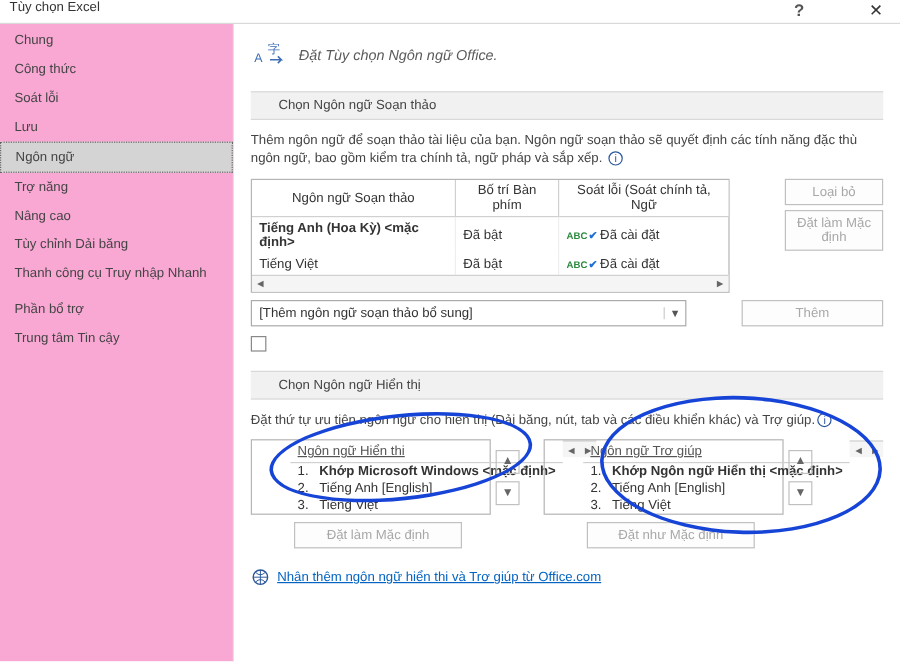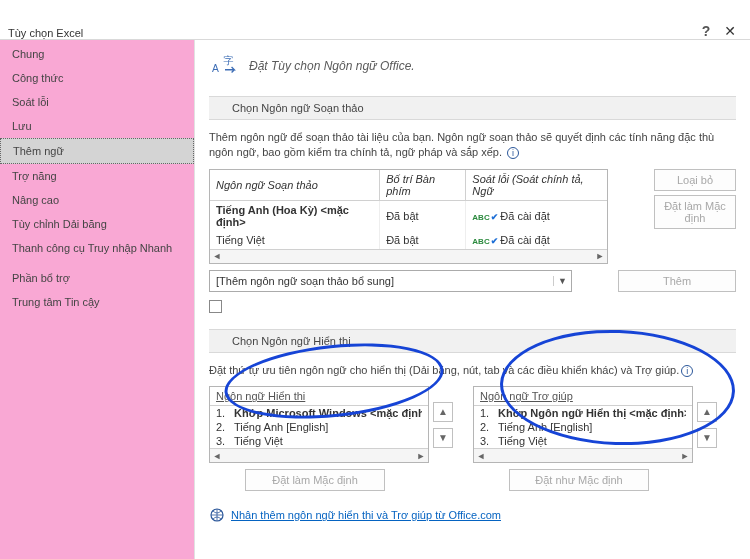--- a/index.html
+++ b/index.html
@@ -1,18 +1,18 @@
 <!DOCTYPE html>
 <html><head>
 <meta charset="utf-8">
 <style>
 * { box-sizing: border-box; margin: 0; padding: 0; font-family: "Segoe UI", Tahoma, sans-serif; font-size: 11px; }
 body { background: #fff; width: 750px; height: 559px; overflow: hidden; position: relative; }
 
-.titlebar { height: 40px; display: flex; align-items: flex-end; padding: 0 8px; border-bottom: 1px solid #d9d9d9; }
+.titlebar { height: 20px; display: flex; align-items: flex-start; padding: 0 8px; border-bottom: 1px solid #d9d9d9; gap: 40px; }
 .titlebar .title { flex: 1; color: #333; }
 .titlebar .help { width: 24px; text-align: center; font-size: 14px; font-weight: bold; color: #555; cursor: pointer; }
 .titlebar .close { width: 24px; text-align: center; font-size: 14px; color: #333; cursor: pointer; }
 
 .content { display: flex; height: calc(100% - 28px); }
 
 .sidebar { width: 195px; background: #f9a8d4; border-right: 1px solid #e1e1e1; padding-top: 2px; }
 .sidebar-item { padding: 6px 12px; color: #444; cursor: pointer; }
 .sidebar-item.selected { background: #d4d4d4; border: 1px dotted #666; }
 .sidebar .group-gap { height: 6px; }
@@ -25,21 +25,21 @@
 .page-header .htxt { color: #5a5a5a; font-size: 12px; font-style: italic; }
 
 .section-title { background: #f1f1f1; border-top: 1px solid #d9d9d9; border-bottom: 1px solid #d9d9d9; padding: 5px 23px; color: #444; margin-bottom: 10px; }
 
 .desc { color: #444; margin-bottom: 8px; line-height: 1.4; }
 .info-icon { display: inline-block; width: 12px; height: 12px; border: 1px solid #2b579a; border-radius: 50%; color: #2b579a; font-size: 9px; text-align: center; line-height: 11px; margin-left: 2px; cursor: pointer; }
 
 .lang-block { display: flex; gap: 10px; align-items: flex-start; margin-bottom: 6px; }
 .lang-table-wrap { flex: 1; border: 1px solid #b5b5b5; }
 .lang-table { width: 100%; border-collapse: collapse; }
-.lang-table th { text-align: left; font-weight: normal; padding: 3px 6px; border-right: 1px solid #d0d0d0; border-bottom: 1px solid #d0d0d0; background: #fff; color: #333; font-style: italic; }
+.lang-table th { text-align: center; font-weight: normal; padding: 3px 6px; border-right: 1px solid #d0d0d0; border-bottom: 1px solid #d0d0d0; background: #fff; color: #333; }
 .lang-table td { padding: 3px 6px; border-right: 1px solid #eee; color: #333; }
 .lang-table .bare { border-right: none; }
 .abc-icon { display: inline-block; font-size: 8px; color: #2b8a3e; font-weight: bold; position: relative; }
 .abc-icon::after { content: "✔"; color: #1e6fd6; font-size: 9px; position: relative; left: 1px; }
 .h-scroll { border-top: 1px solid #d0d0d0; background: #f5f5f5; height: 14px; display: flex; align-items: center; }
 .h-scroll .arrow { width: 14px; text-align: center; color: #666; font-size: 9px; cursor: pointer; }
 .h-scroll .track { flex: 1; }
 
 .right-btns { display: flex; flex-direction: column; gap: 4px; width: 118px; }
 .btn { border: 1px solid #c0c0c0; padding: 4px 6px; text-align: center; background: #fdfdfd; cursor: pointer; margin-left: 36px; }
@@ -48,21 +48,21 @@
 .add-row { display: flex; gap: 10px; align-items: center; margin-bottom: 8px; margin-top: 4px; justify-content: center; }
 .combo { flex: 1; border: 1px solid #ababab; display: flex; align-items: center; height: 22px; background: #fff; }
 .combo .ctxt { flex: 1; padding: 0 6px; color: #333; }
 .combo .carrow { width: 18px; text-align: center; border-left: 1px solid #ccc; color: #555; font-size: 9px; cursor: pointer; }
 
 .checkbox-row { display: flex; align-items: center; gap: 6px; color: #444; margin-bottom: 16px; }
 .checkbox-row .cb { width: 13px; height: 13px; border: 1px solid #888; background: #fff; cursor: pointer; }
 
 .display-langs { display: flex; gap: 20px; align-items: flex-start; }
 .dl-col { display: flex; gap: 4px; align-items: stretch; }
-.dl-list-wrap { width: 220px; border: 1px solid #b5b5b5; display: flex; flex-direction: column; }
+.dl-list-wrap { width: 200px; border: 1px solid #b5b5b5; display: flex; flex-direction: row; padding-left: 32px; }
 .dl-list { flex: 1; }
 .dl-list .dl-head { padding: 3px 6px; border-bottom: 1px solid #d0d0d0; color: #555; text-decoration: underline; }
 .dl-list .dl-row { display: flex; padding: 1px 6px; }
 .dl-list .dl-row .num { width: 18px; color: #333; }
 .dl-list .dl-row .lbl { flex: 1; color: #333; white-space: nowrap; overflow: hidden; }
 .dl-list .dl-row.bold .lbl { font-weight: bold; }
 .dl-arrows { display: flex; flex-direction: column; gap: 6px; justify-content: center; }
 .dl-arrows .ab { width: 20px; height: 20px; border: 1px solid #c0c0c0; text-align: center; line-height: 18px; font-size: 10px; color: #666; cursor: pointer; }
 
 .set-default-row { margin-top: 6px; }
@@ -85,21 +85,21 @@
   <div class="help">?</div>
   <div class="close">✕</div>
 </div>
 
 <div class="content">
   <div class="sidebar">
     <div class="sidebar-item">Chung</div>
     <div class="sidebar-item">Công thức</div>
     <div class="sidebar-item">Soát lỗi</div>
     <div class="sidebar-item">Lưu</div>
-    <div class="sidebar-item selected">Thêm ngữ</div>
+    <div class="sidebar-item selected">Ngôn ngữ</div>
     <div class="sidebar-item">Trợ năng</div>
     <div class="sidebar-item">Nâng cao</div>
     <div class="sidebar-item">Tùy chỉnh Dải băng</div>
     <div class="sidebar-item">Thanh công cụ Truy nhập Nhanh</div>
     <div class="group-gap"></div>
     <div class="sidebar-item">Phần bổ trợ</div>
     <div class="sidebar-item">Trung tâm Tin cậy</div>
   </div>
 
   <div class="main">

